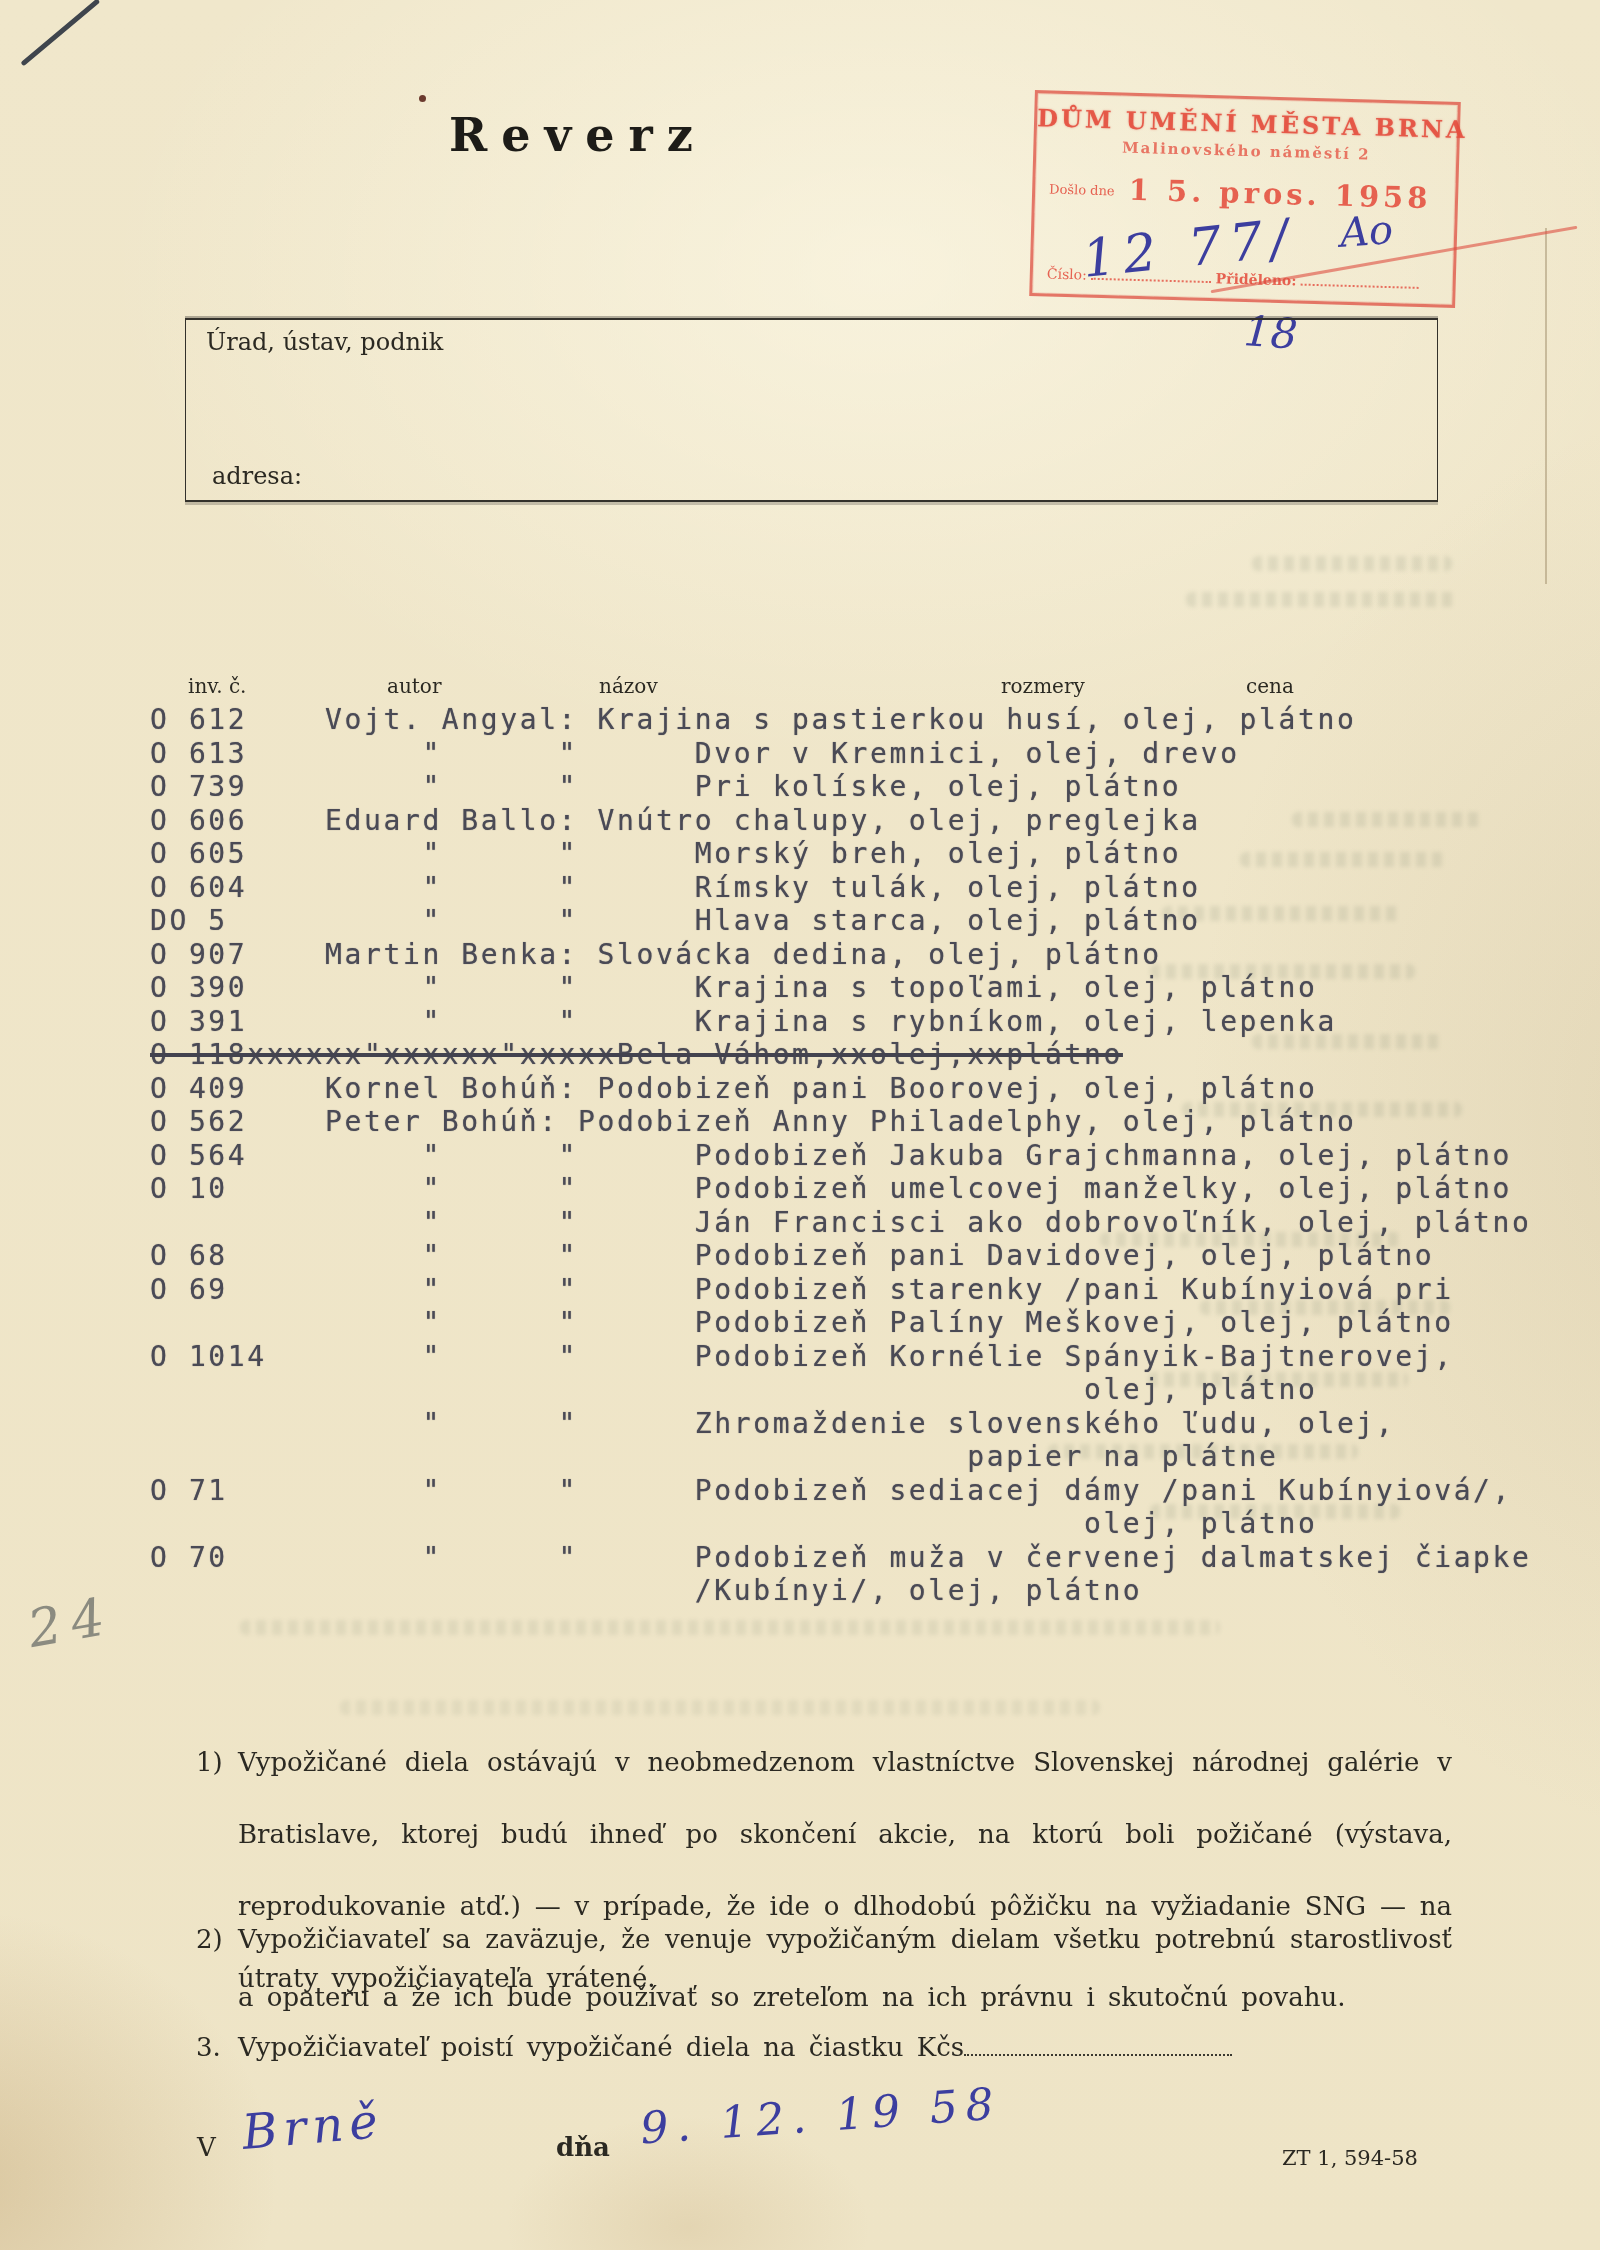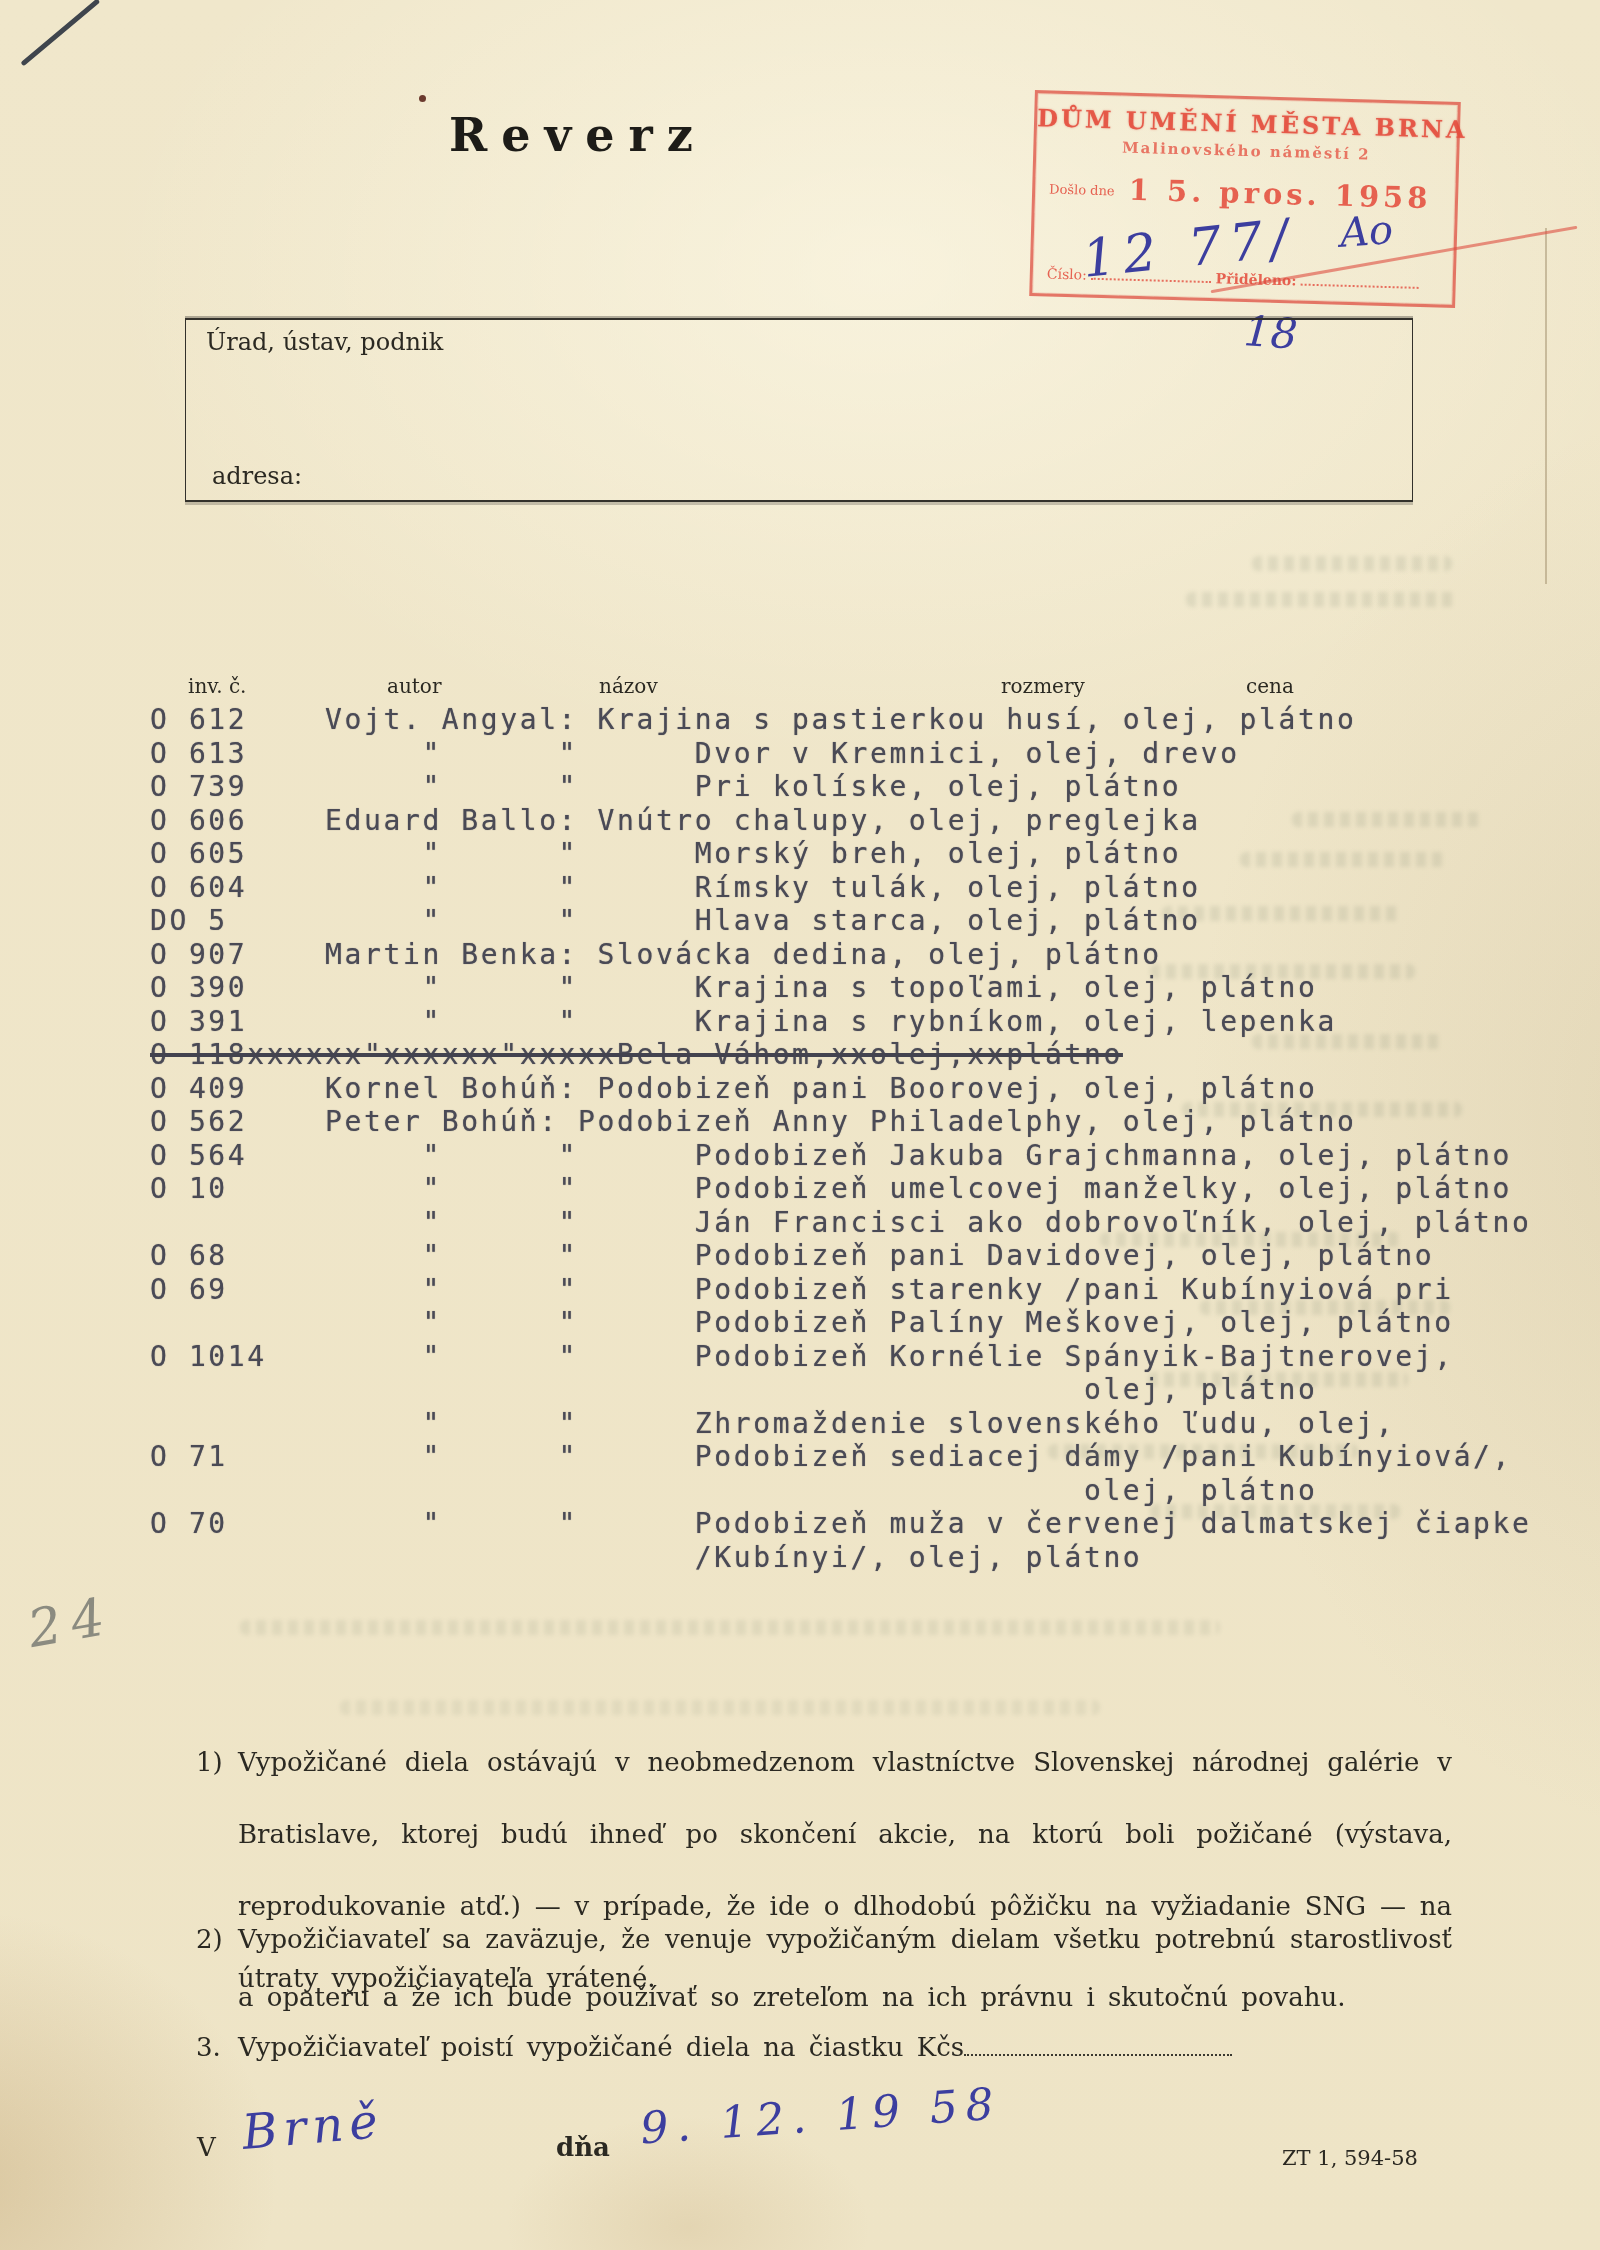--- a/index.html
+++ b/index.html
@@ -16,20 +16,21 @@
   
   .print{color:#2b2922;}
   .title{
     position:absolute;left:418px;top:108px;width:320px;text-align:center;
     font-size:46px;font-weight:bold;letter-spacing:14px;color:#1d1c18;
   }
   .box{
     position:absolute;left:185px;top:318px;width:1226px;height:180px;
     border:2px solid #33312b;border-left-width:1px;border-right-width:1px;
     box-shadow:0 -2px 0 rgba(51,49,43,.35), 0 3px 0 rgba(51,49,43,.25);
+    padding-left:25px;
   }
   .box-label-top{position:absolute;left:20px;top:8px;font-size:24px;}
   .box-label-bottom{position:absolute;left:26px;bottom:10px;font-size:24px;}
   .intro{position:absolute;left:190px;top:522px;width:1256px;font-size:26px;line-height:60px;text-align:justify;word-spacing:6px;}
   .col-head{position:absolute;font-size:20px;color:#2b2922;}
   
   .typed{
     position:absolute;left:150px;top:703px;
     font-family:"DejaVu Sans Mono", monospace;font-size:28px;line-height:33.5px;
     letter-spacing:2.6px;color:#4a4a55;text-shadow:0 0 1px rgba(72,72,88,.65);
@@ -161,20 +162,21 @@
 
 
       <div class="tline">              "      "      Podobizeň Palíny Meškovej, olej, plátno</div>
 
       <div class="tline">O 1014        "      "      Podobizeň Kornélie Spányik-Bajtnerovej,</div>
 
       <div class="tline">                                                olej, plátno</div>
 
       <div class="tline">              "      "      Zhromaždenie slovenského ľudu, olej,</div>
 
+      <div class="tline">                                          papier na plátne</div>
 
       <div class="tline">O 71          "      "      Podobizeň sediacej dámy /pani Kubínyiová/,</div>
 
       <div class="tline">                                                olej, plátno</div>
 
       <div class="tline">O 70          "      "      Podobizeň muža v červenej dalmatskej čiapke</div>
 
       <div class="tline">                            /Kubínyi/, olej, plátno</div>
     </div>
 

